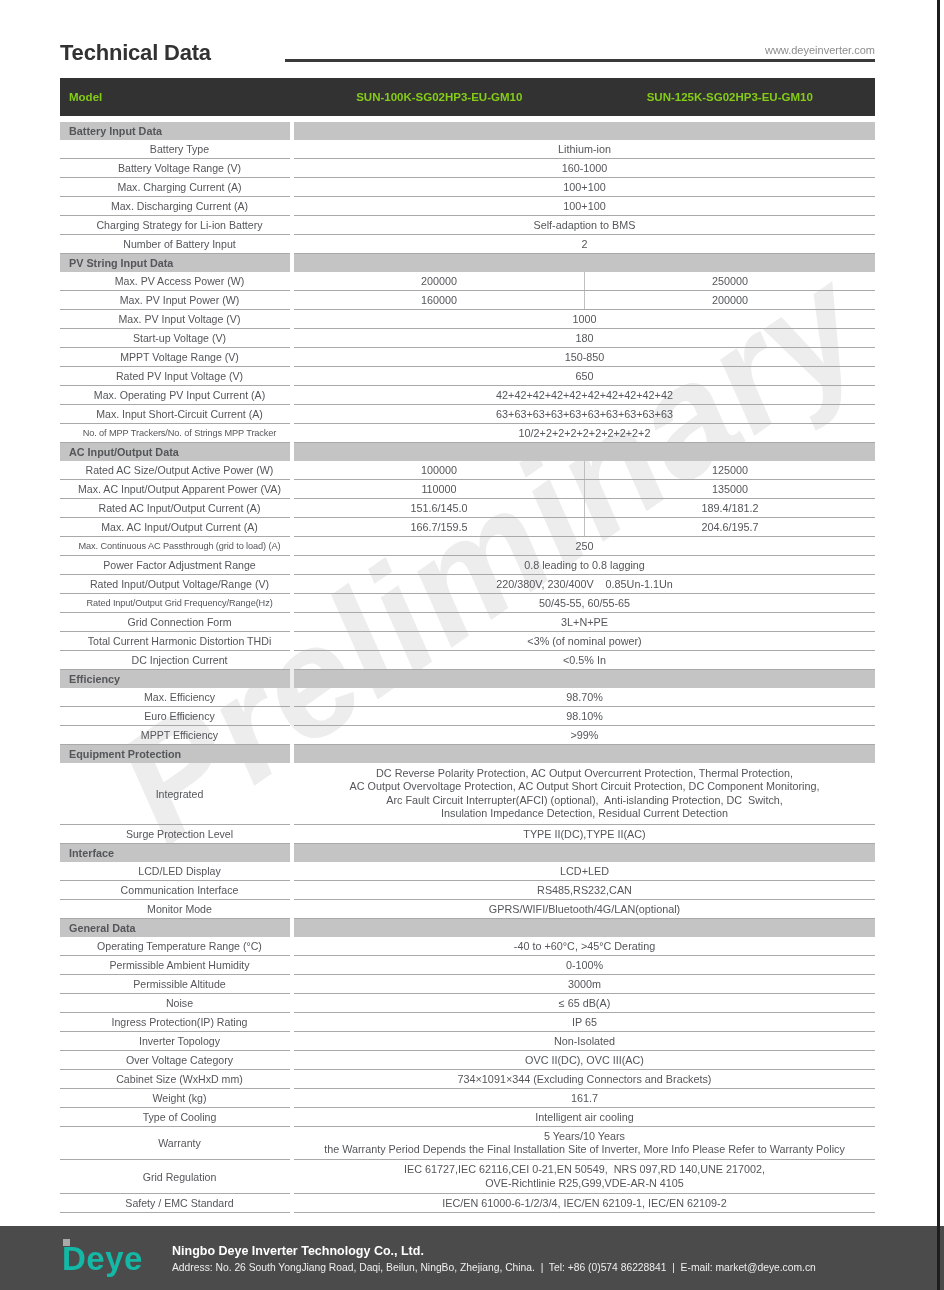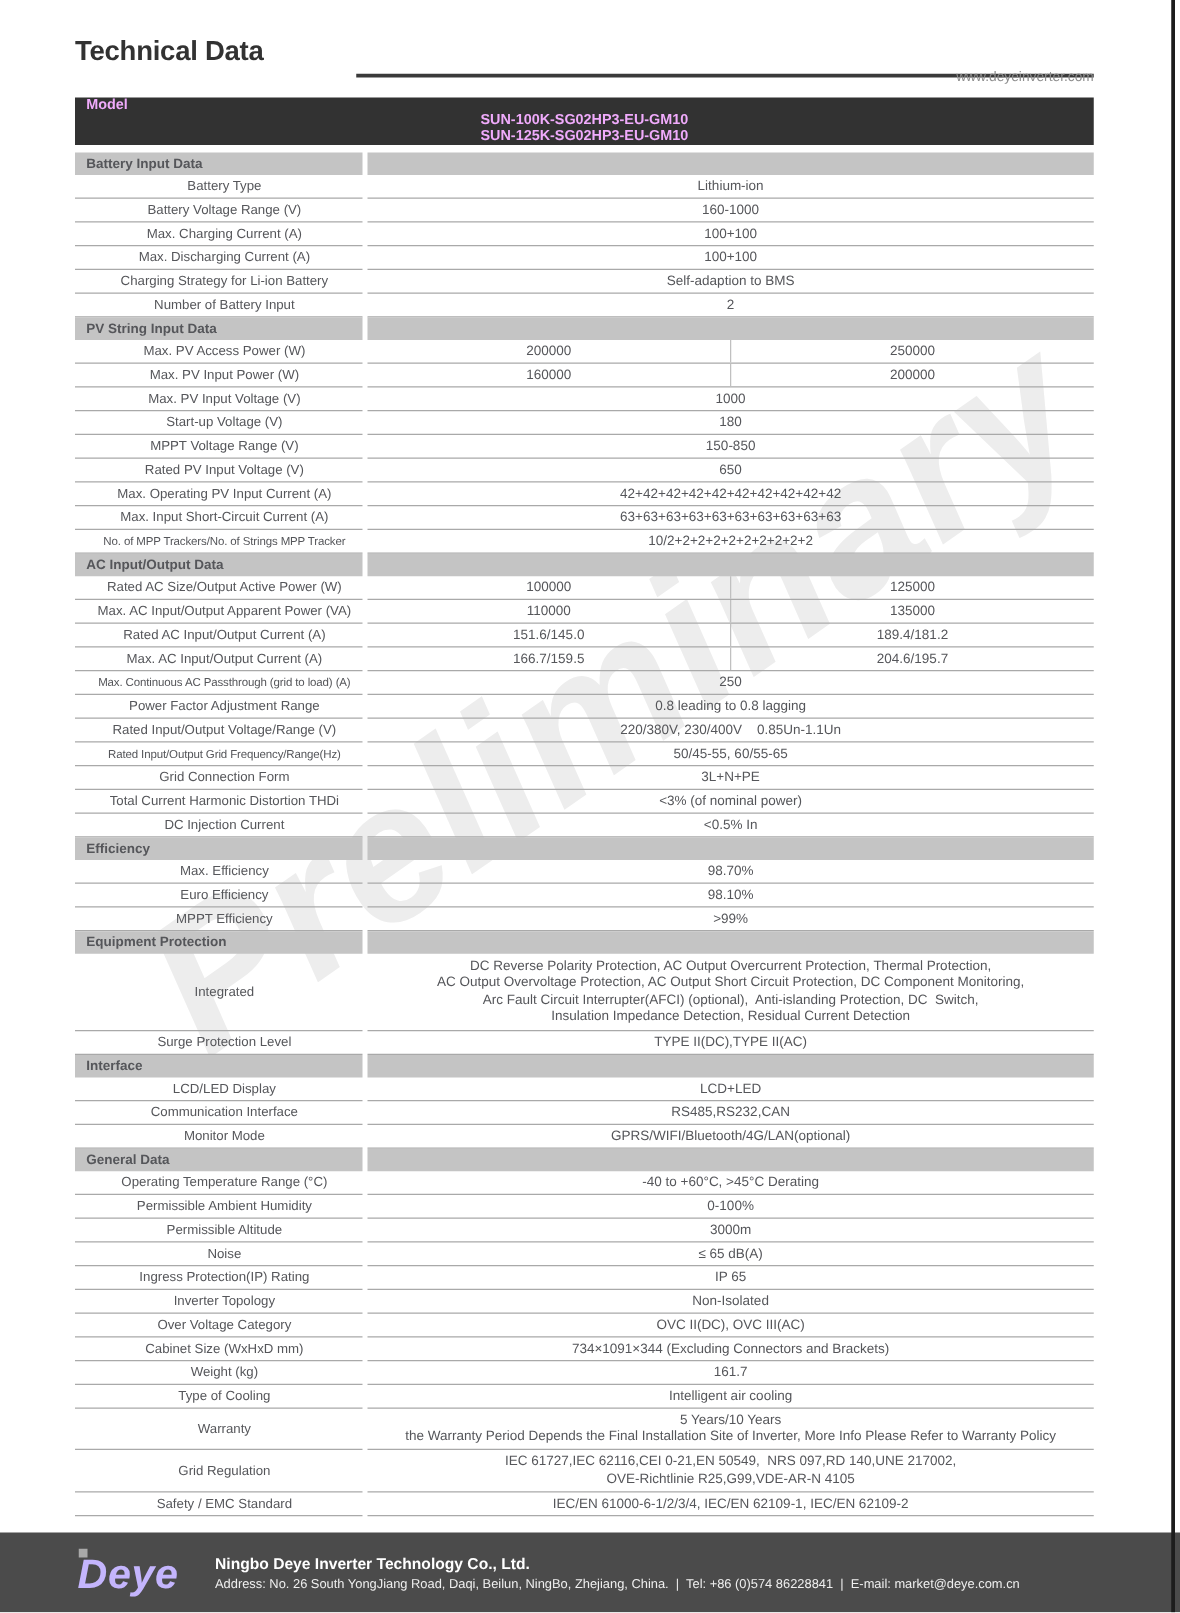--- a/index.html
+++ b/index.html
@@ -15,26 +15,26 @@
     z-index:0;white-space:nowrap;user-select:none;
   }
 
   
   .edge-line{position:absolute;left:937px;top:0;width:3px;height:1290px;background:#1d1d1d;z-index:4;}
 
   .doc{position:relative;z-index:1;width:815px;margin-left:60px;}
 
   
   .doc-header{position:relative;height:78px;}
-  .doc-title{position:absolute;left:0;top:28px;font-size:22px;font-weight:bold;color:#323232;letter-spacing:-0.2px;}
+  .doc-title{position:absolute;left:0;top:40px;font-size:22px;font-weight:bold;color:#323232;letter-spacing:-0.2px;}
   .title-rule{position:absolute;left:225px;right:0;top:59px;height:2.5px;background:#3a3a3a;}
-  .site{position:absolute;right:0;top:56px;font-size:11px;color:#8d8d8d;}
+  .site{position:absolute;right:0;top:44px;font-size:11px;color:#8d8d8d;}
 
   
-  .model-row{display:flex;height:38px;background:#323232;color:#f0abfc;margin-bottom:6px;flex-direction:column;}
+  .model-row{display:flex;align-items:center;height:38px;background:#323232;color:#84cc16;margin-bottom:6px;}
   .model-label{width:234px;padding-left:9px;box-sizing:border-box;font-weight:bold;font-size:11.5px;}
   .model-name{flex:1;text-align:center;font-weight:bold;font-size:11.5px;}
 
   
   .band{display:flex;height:18px;}
   .band-label{width:230px;background:#c4c4c4;display:flex;align-items:center;padding-left:9px;box-sizing:border-box;}
   .band-label span{font-weight:bold;font-size:10.8px;color:#55565a;}
   .band-rest{flex:1;background:#c4c4c4;}
   .gap{width:4px;background:transparent;}
 
@@ -47,21 +47,21 @@
   .row.split .cell.value{padding:0;}
   .half{flex:1;align-self:stretch;display:flex;align-items:center;justify-content:center;}
   .half.left{border-right:1px solid #c0c0c0;}
   .row.ml2 .cell.value,.row.ml4 .cell.value{flex-direction:column;justify-content:center;line-height:13.2px;padding:3px 0;}
   .row.ml4{min-height:62px;}
   .row.ml2{min-height:33px;}
   .vline{width:100%;}
 
   
   .footer{position:absolute;left:0;top:1226px;width:944px;height:64px;background:#4b4b4b;z-index:3;display:flex;align-items:center;}
-  .logo{position:relative;margin-left:62px;width:96px;color:#c4b5fd;font-style:italic;}
+  .logo{position:relative;margin-left:62px;width:96px;color:#14b8a6;}
   .logo-dot{position:absolute;left:1px;top:-3px;width:7px;height:7px;background:#a9a9a9;}
   .logo-text{font-size:33px;font-weight:bold;line-height:1;letter-spacing:0.5px;}
   .footer-info{margin-left:14px;color:#ffffff;}
   .company{font-size:12.5px;font-weight:bold;margin-bottom:4px;}
   .address{font-size:10.3px;color:#efefef;}
 </style>
 </head>
 <body>
 
 <div class="page">

